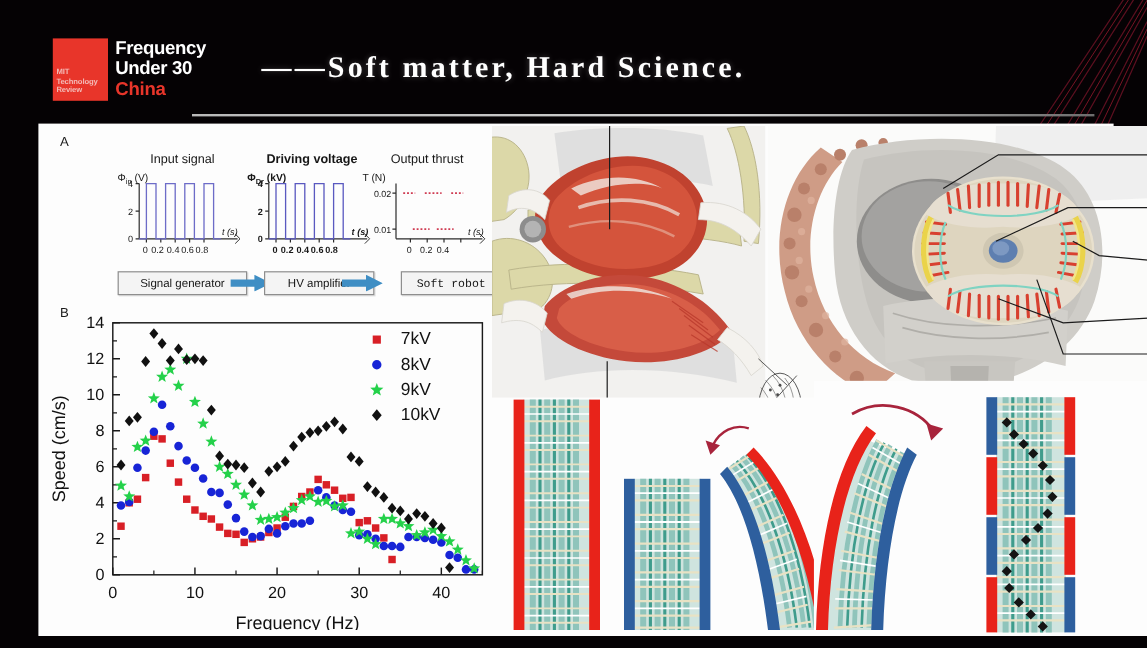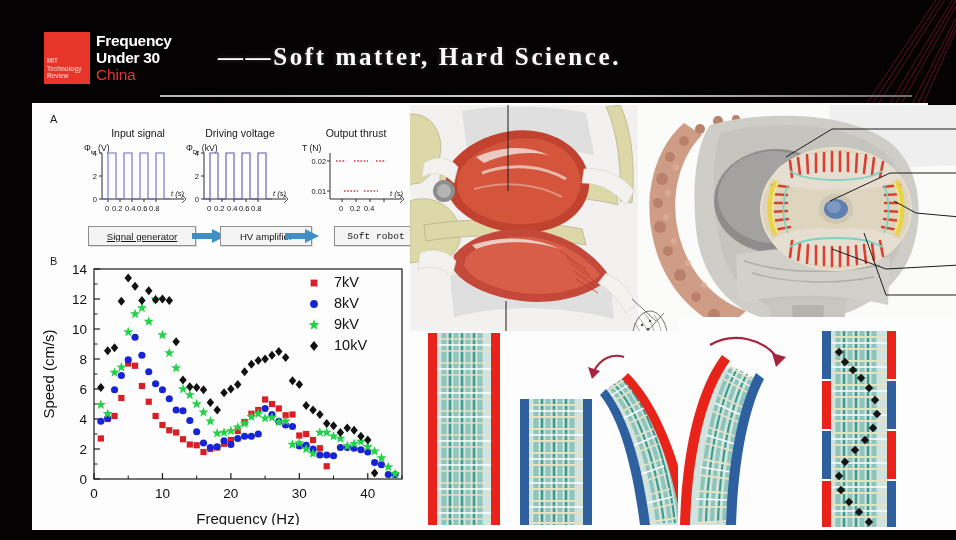--- a/index.html
+++ b/index.html
@@ -27,21 +27,21 @@
   }
   #logo-mark span{
     display:block; font-size:6.4px; font-weight:bold; color:#f3b9b5;
     line-height:7.6px; letter-spacing:-0.1px;
   }
   #logo-text{ padding-left:6px; display:flex; flex-direction:column; justify-content:center; }
   #logo-text .l1,#logo-text .l2{
     color:#fff; font-size:15.5px; font-weight:bold; line-height:16.5px; letter-spacing:-0.3px;
   }
   #logo-text .l3{
-    color:#e8352a; font-size:15.5px; font-weight:normal; line-height:17px; letter-spacing:-0.2px;
+    color:#e8352a; font-size:15.5px; font-weight:bold; line-height:17px; letter-spacing:-0.2px;
   }
 
   #title-block{
     position:absolute; left:196px; top:8px; width:700px; color:#fff;
     font-family:"Liberation Serif", serif;
   }
   #title-main{
     font-size:35px; font-weight:bold; letter-spacing:3.2px; line-height:42px;
     text-shadow:0 0 6px rgba(255,255,255,0.28);
   }
@@ -67,33 +67,33 @@
 
   .mini{ position:absolute; top:18px; width:116px; height:92px; }
   .mini .mtitle{
     position:absolute; top:0; left:0; width:116px; text-align:center;
     font-size:10.5px; color:#171717;
   }
   .mini .yunit{ position:absolute; top:16px; left:4px; font-size:8.6px; color:#171717; white-space:nowrap; }
   .mini .yunit sub{ font-size:6.2px; }
   .mini svg{ position:absolute; left:0; top:0; }
 
-  #mini1{ left:38px;text-decoration:underline; }
-  #mini2{ left:140px; }
+  #mini1{ left:52px;text-decoration:underline; }
+  #mini2{ left:160px;font-weight:bold; }
   #mini3{ left:256px; }
 
   
   #flow{ position:absolute; left:40px; top:117px; width:336px; height:22px; }
   .fbox{
     position:absolute; top:0; height:20px; border:1px solid #8e8e8e;
     background:#f4f4f4; color:#161616; font-size:9.6px;
     display:flex; align-items:center; justify-content:center;
     box-shadow:1px 1px 0 rgba(0,0,0,0.12);
   }
-  #fbox1{ left:6px;    width:108px;text-decoration:underline; }
+  #fbox1{ left:16px;    width:108px; }
   #fbox2{ left:138px;width:92px; }
   #fbox3{ left:252px;width:84px;font-family:Liberation Mono, monospace; }
   .farrow{ position:absolute; top:3px; width:34px; height:14px; }
   #farrow1{ left:110px; }
   #farrow2{ left:203px; }
 
   
   #figB{ position:absolute; left:4px; top:150px; width:384px; height:272px; }
   #figB .plabel{ position:absolute; left:14px; top:2px; }
   #chartsvg{ position:absolute; left:0; top:0; }

